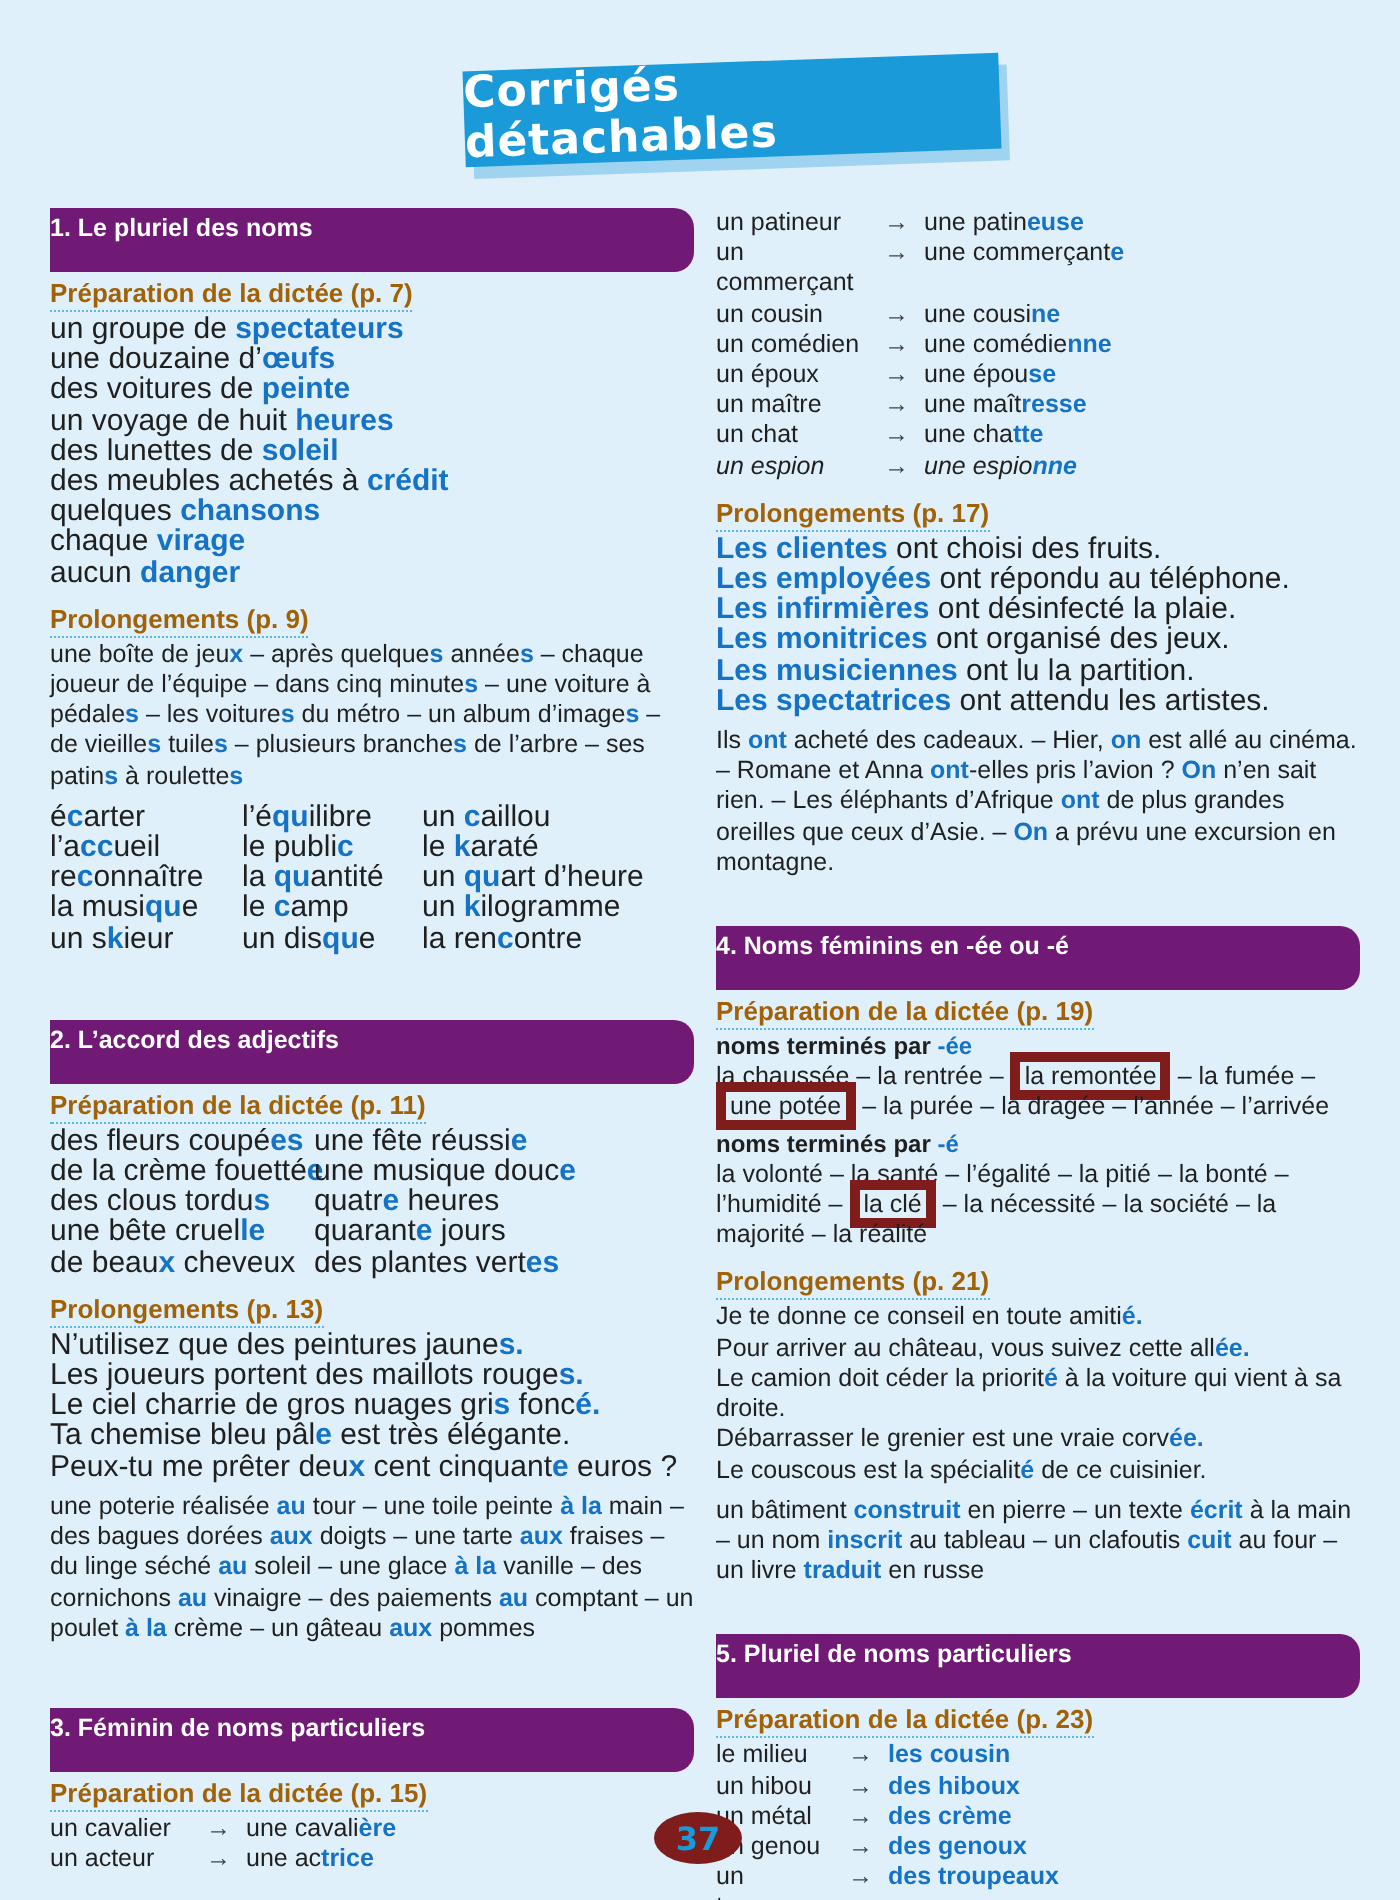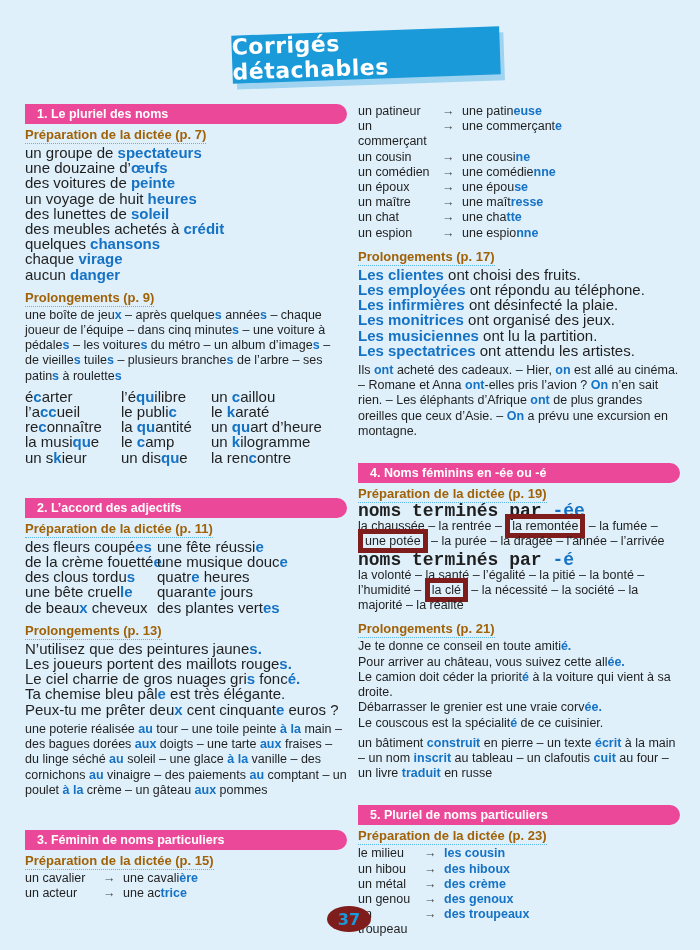--- a/index.html
+++ b/index.html
@@ -18,23 +18,23 @@
     display: flex; align-items: center; justify-content: center;
   }
   .banner span {
     color: #fff; font-family: "DejaVu Sans", sans-serif; font-weight: bold;
     font-size: 22px; letter-spacing: 0.5px;
   }
   .col { position: absolute; top: 104px; }
   .col.left { left: 25px; width: 322px; }
   .col.right { left: 358px; width: 322px; }
   .sec-title {
-    background: #ec4899; color: #fff; font-weight: bold;
-    font-size: 12.5px; height: 20px; line-height: 20px;
-    border-radius: 0 10px 10px 0; padding-left: 12px;
+    background: #701a75; color: #fff; font-weight: bold;
+    font-size: 12.5px; height: 32px; line-height: 20px;
+    border-radius: 0 10px 10px 0; padding-left: 0;
     font-family: "Liberation Sans", sans-serif;
   }
   .sub {
     color: #a16207; font-weight: bold; font-size: 13px;
     display: inline-block; border-bottom: 1px dotted #58b6e8;
     margin-top: 3px; line-height: 16px; margin-bottom: 1px;
     font-family: "Liberation Sans", sans-serif;
   }
   .line { font-size: 15px; line-height: 15.2px; white-space: nowrap; font-family: "Liberation Sans", sans-serif; }
   .para { font-size: 12.5px; line-height: 15.2px; font-family: "Liberation Sans", sans-serif; }
@@ -46,21 +46,21 @@
   .arrow { color: #444; }
   .boxed { border: 5px solid #7f1d1d; padding: 0 2px; }
   .gap { height: 5px; }
   .biggap { height: 22px; }
   .page-num {
     position: absolute; left: 327px; top: 906px; width: 44px; height: 26px;
     background: #7f1d1d; border-radius: 50%;
     color: #1a9ad9; font-weight: bold; font-size: 16px;
     display: flex; align-items: center; justify-content: center;
   }
-  .sub-label { font-weight: bold; font-size: 18px; line-height: 15.2px; font-family: Liberation Mono, monospace; }
+  .sub-label { font-weight: bold; font-size: 12px; line-height: 15.2px; font-family: Liberation Sans, sans-serif; }
 </style>
 </head>
 <body>
 
 <div class="banner">
   <span>Corrigés détachables</span>
 </div>
 
 <div class="col left">
   <section>
@@ -179,21 +179,21 @@
       <div class="arrow-row" style="grid-template-columns: 84px 20px 200px;">
         <span>un maître</span>
         <span class="arrow">→</span>
         <span><span>une maît</span><span class="hl">resse</span></span>
       </div>
       <div class="arrow-row" style="grid-template-columns: 84px 20px 200px;">
         <span>un chat</span>
         <span class="arrow">→</span>
         <span><span>une cha</span><span class="hl">tte</span></span>
       </div>
-      <div class="arrow-row" style="grid-template-columns: 84px 20px 200px;">
+      <div class="arrow-row" style="grid-template-columns: 84px 20px 200px; font-style: italic;">
         <span>un espion</span>
         <span class="arrow">→</span>
         <span><span>une espio</span><span class="hl">nne</span></span>
       </div>
     </div>
   <div class="gap"></div>
   <div class="sub">Prolongements (p. 17)</div>
   <div>
       <div class="line"><span class="hl">Les clientes</span><span> ont choisi des fruits.</span></div>
       <div class="line"><span class="hl">Les employées</span><span> ont répondu au téléphone.</span></div>

